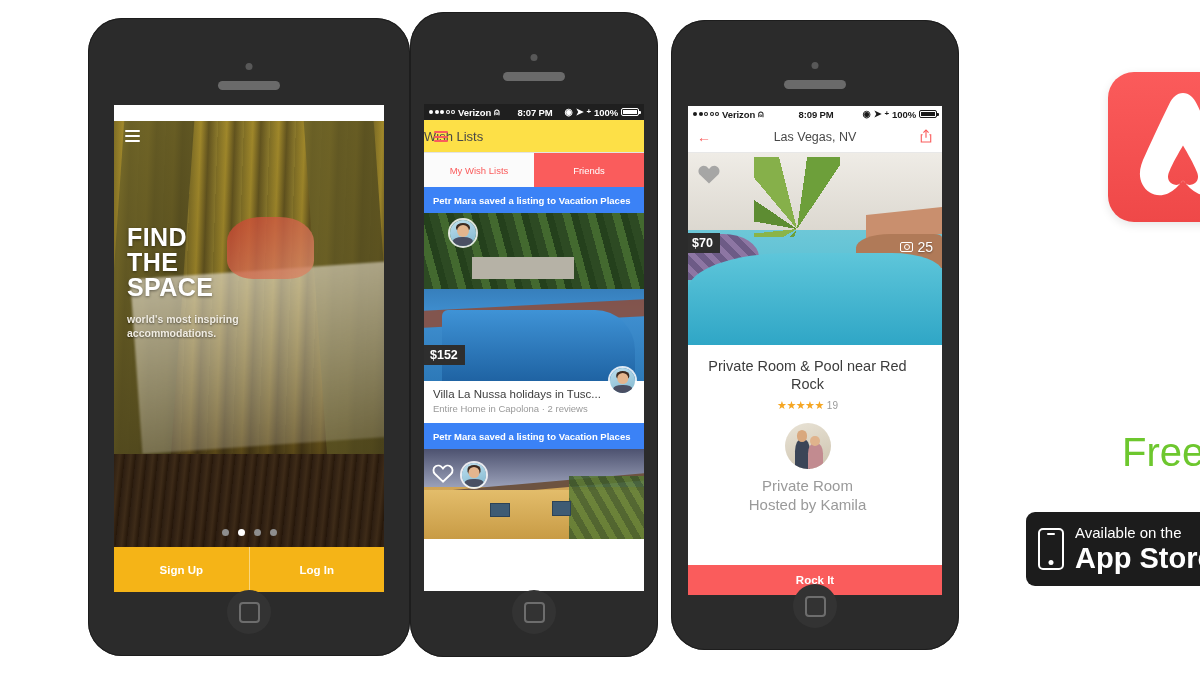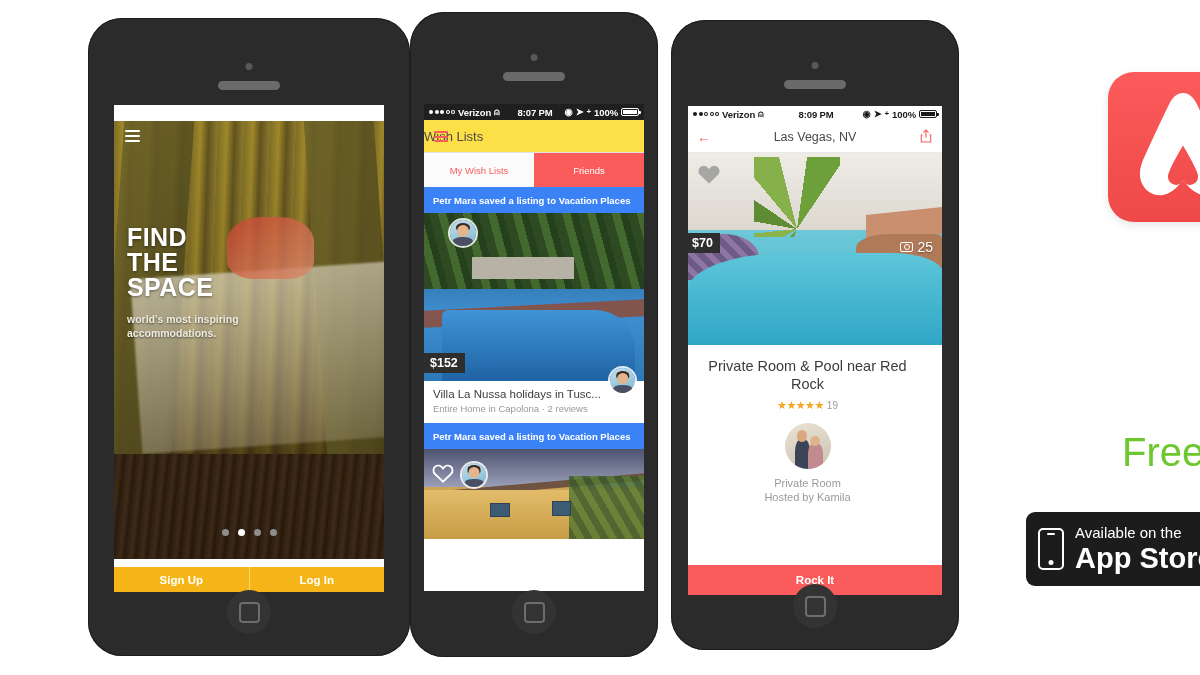--- a/index.html
+++ b/index.html
@@ -50,21 +50,21 @@
   .p1-hero .floor{position:absolute;left:0;right:0;bottom:0;height:24%;background:
     repeating-linear-gradient(96deg,#2a1b10 0px,#3d2a18 6px,#241509 11px);opacity:.95;}
   .hamburger{position:absolute;left:11px;top:25px;width:15px;}
   .hamburger span{display:block;height:2px;background:#fff;margin-bottom:3px;border-radius:1px;}
   .p1-copy{position:absolute;left:13px;right:13px;top:120px;}
   .p1-title{color:#fff;font-weight:bold;font-size:25px;line-height:25px;letter-spacing:.4px;text-shadow:0 1px 3px rgba(0,0,0,.45);}
   .p1-sub{color:#f0ece2;font-size:10.5px;line-height:14px;margin-top:12px;font-weight:bold;text-shadow:0 1px 2px rgba(0,0,0,.5);}
   .dots{position:absolute;left:0;right:0;bottom:56px;display:flex;justify-content:center;gap:9px;}
   .dots b{width:7px;height:7px;border-radius:50%;background:#8e8e8e;display:block;}
   .dots b.on{background:#ffffff;}
-  .btnbar{position:absolute;left:0;right:0;bottom:0;height:25px;display:flex;}
+  .btnbar{position:absolute;left:0;right:0;bottom:0;height:45px;display:flex;}
   .btnbar .b{flex:1;display:flex;align-items:center;justify-content:center;color:#fff;font-size:11.5px;font-weight:bold;}
   .btnbar .b+.b{border-left:1px solid rgba(255,255,255,.45);}
 
   
   .navbar{height:32px;display:flex;align-items:center;justify-content:flex-start;position:relative;background:#fde047;border-bottom:1px solid #e3e3e3;}
   .navbar .title{font-size:13px;color:#484848;}
   .nav-ham{position:absolute;left:10px;top:11px;width:14px;}
   .nav-ham span{display:block;height:2px;background:#fa5c5c;margin-bottom:2.5px;border-radius:1px;}
   .tabs{display:flex;height:34px;}
   .tabs .t{flex:1;display:flex;align-items:center;justify-content:center;font-size:9.5px;font-weight:normal;}
@@ -77,21 +77,21 @@
   .ph-pool .trees{position:absolute;left:0;right:0;top:0;height:45%;background:repeating-linear-gradient(75deg,#2d4a23 0 9px,#43692f 9px 17px,#24401c 17px 24px);}
   .ph-pool .house{position:absolute;left:22%;width:46%;top:26%;height:13%;background:#b6b2a6;}
   .ph-pool .deck{position:absolute;left:0;right:0;top:55%;height:10%;background:#8e4b37;opacity:.85;transform:skewY(-3deg);}
   .ph-pool .water{position:absolute;left:8%;right:4%;top:58%;bottom:0;background:linear-gradient(180deg,#3f93d6,#1f63a3);border-radius:6px 40px 0 0;}
   .ph-villa{background:linear-gradient(180deg,#5a5f78 0%,#8e93ad 38%,#cfa253 39%,#e0bd6e 100%);}
   .ph-villa .sky{position:absolute;left:0;right:0;top:0;height:42%;background:linear-gradient(180deg,#4d5270,#9aa0b8);}
   .ph-villa .roof{position:absolute;left:-5%;right:-5%;top:38%;height:8%;background:#6d5340;transform:rotate(-5deg);}
   .ph-villa .wall{position:absolute;left:0;right:0;top:45%;bottom:0;background:linear-gradient(180deg,#e3bd6b,#c89b45);}
   .ph-villa .ivy{position:absolute;right:0;top:30%;bottom:0;width:34%;background:repeating-linear-gradient(60deg,#3c5a2a 0 7px,#587a33 7px 14px);opacity:.85;}
   .ph-villa .win{position:absolute;width:9%;height:16%;background:#3e5b74;border:1.5px solid #2b4257;box-sizing:border-box;}
-  .price-badge{position:absolute;left:0;bottom:8px;background:#2e2e2e;color:#fff;font-size:12.5px;font-weight:bold;padding:3px 7px 3px 6px;}
+  .price-badge{position:absolute;left:0;bottom:16px;background:#2e2e2e;color:#fff;font-size:12.5px;font-weight:bold;padding:3px 7px 3px 6px;}
   .avatar{border-radius:50%;background:linear-gradient(160deg,#bfe0ef,#7fb6ce);overflow:hidden;position:relative;box-shadow:0 0 0 2px rgba(255,255,255,.85);}
   .avatar .head{position:absolute;left:50%;top:18%;transform:translateX(-50%);width:46%;height:46%;border-radius:50%;background:#e3b58e;}
   .avatar .hair{position:absolute;left:50%;top:10%;transform:translateX(-50%);width:54%;height:34%;border-radius:50% 50% 35% 35%;background:#3c2a20;}
   .avatar .body{position:absolute;left:50%;bottom:0;transform:translateX(-50%);width:78%;height:34%;border-radius:45% 45% 0 0;background:#4a4f63;}
   .listing-card{background:#fff;padding:7px 9px 9px 9px;position:relative;}
   .listing-title{font-size:11.5px;color:#3d3d3d;}
   .listing-sub{font-size:9.5px;color:#9a9a9a;margin-top:3px;}
   .heart{position:absolute;left:8px;}
 
   
@@ -112,21 +112,21 @@
   .cam-glyph::before{content:"";position:absolute;left:50%;top:50%;transform:translate(-50%,-50%);width:4px;height:4px;border:1.4px solid #fff;border-radius:50%;}
   .detail{background:#fff;padding:12px 27px 0 12px;text-align:center;}
   .detail h2{margin:0;font-size:14.5px;line-height:18px;color:#3c3c3c;font-weight:normal;}
   .stars{margin-top:6px;display:flex;align-items:center;justify-content:center;gap:3px;font-size:10px;color:#9a9a9a;}
   .stars .s{color:#f5a623;font-size:11px;letter-spacing:-.5px;}
   .host-av{width:46px;height:46px;margin:11px auto 0 auto;border-radius:50%;overflow:hidden;position:relative;background:linear-gradient(160deg,#e9e3d6,#cdc3ae);}
   .host-av .m{position:absolute;left:22%;bottom:0;width:34%;height:66%;background:#3b4557;border-radius:40% 40% 0 0;}
   .host-av .mh{position:absolute;left:27%;top:16%;width:23%;height:25%;border-radius:50%;background:#d9a87e;}
   .host-av .w{position:absolute;right:16%;bottom:0;width:34%;height:56%;background:#c28b90;border-radius:40% 40% 0 0;}
   .host-av .wh{position:absolute;right:22%;top:28%;width:22%;height:23%;border-radius:50%;background:#e0b38c;}
-  .host-line{font-size:11px;color:#9a9a9a;margin-top:8px;}
+  .host-line{font-size:15px;color:#9a9a9a;margin-top:8px;}
   .host-line.b{margin-top:2px;}
   .bookit{position:absolute;left:0;right:0;bottom:0;height:30px;background:#fa5c5c;color:#fff;display:flex;align-items:center;justify-content:center;font-size:11.5px;font-weight:bold;}
 
   
   .logo{position:absolute;border-radius:26px;background:linear-gradient(180deg,#fb5b5b,#ef4848);box-shadow:0 3px 10px rgba(0,0,0,.10);}
   .free{position:absolute;color:#6dc72e;font-size:40px;line-height:40px;white-space:nowrap;}
   .appstore{position:absolute;background:#1c1c1c;border-radius:9px;display:flex;align-items:center;padding:0 12px;box-sizing:border-box;overflow:hidden;}
   .as-phone{width:26px;height:42px;border:2.5px solid #fff;border-radius:5px;position:relative;box-sizing:border-box;flex:0 0 auto;}
   .as-phone::before{content:"";position:absolute;left:50%;top:3px;transform:translateX(-50%);width:8px;height:2px;background:#fff;border-radius:1px;}
   .as-phone::after{content:"";position:absolute;left:50%;bottom:3px;transform:translateX(-50%);width:5px;height:5px;border-radius:50%;background:#fff;}

